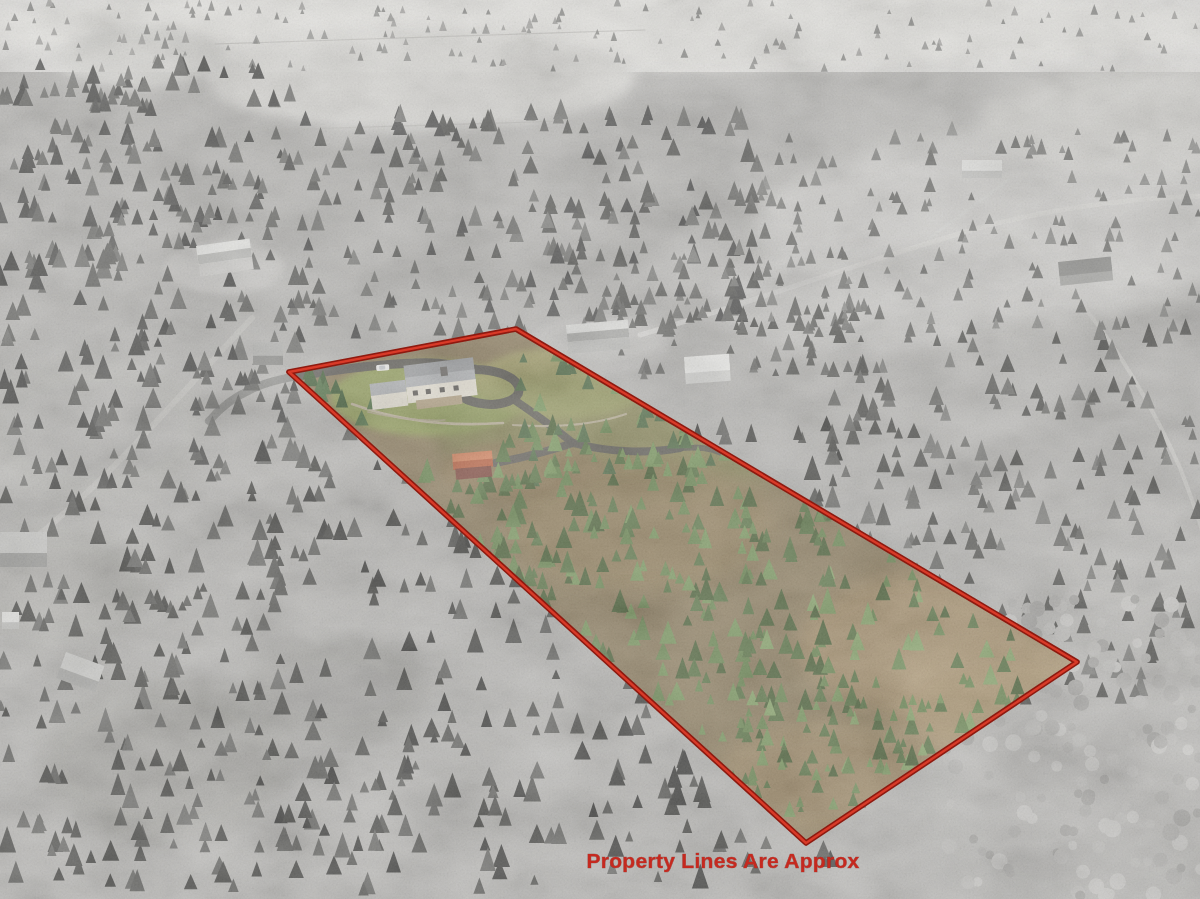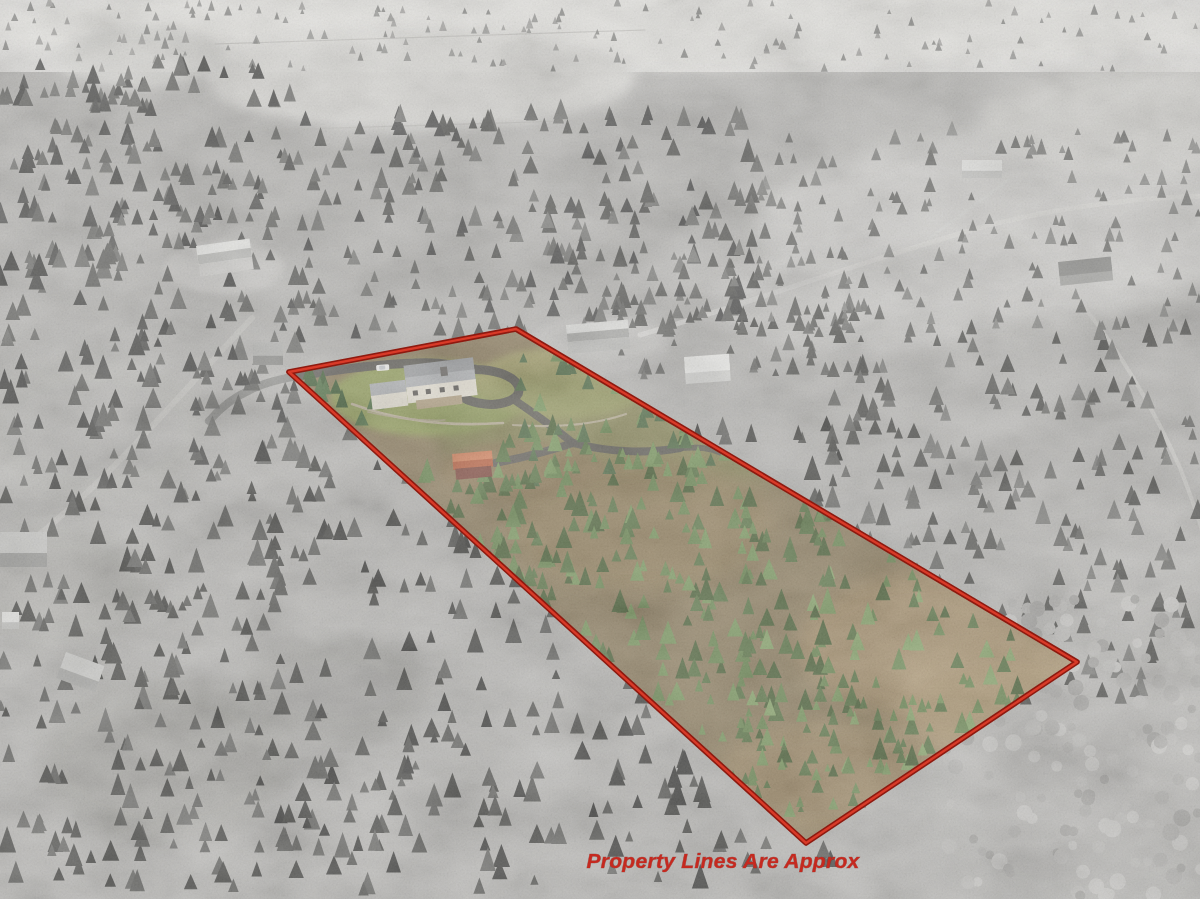--- a/index.html
+++ b/index.html
@@ -1,17 +1,17 @@
 <!DOCTYPE html>
 <html><head>
 <meta charset="utf-8">
 <style>
   html,body{margin:0;padding:0;background:#111;}
   #stage{position:relative;width:1200px;height:899px;overflow:hidden;background:#c2410c;
-         font-family:"Liberation Sans",sans-serif;font-style:italic;}
+         font-family:"Liberation Sans",sans-serif;}
   svg{display:block}
   text.caption{font-family:"Liberation Sans",sans-serif;font-weight:700;letter-spacing:.3px;
                paint-order:stroke;stroke:#7a120c;stroke-width:.6;stroke-opacity:.55;}
 </style>
 </head>
 <body>
 
 <div id="stage">
 <svg id="photo" width="1200" height="899" viewBox="0 0 1200 899" xmlns="http://www.w3.org/2000/svg">
   <defs>

